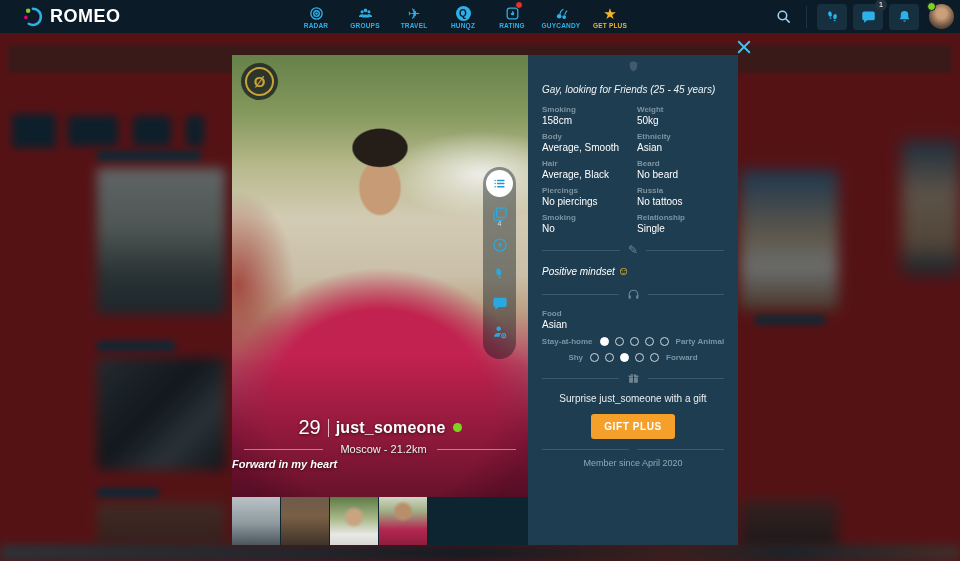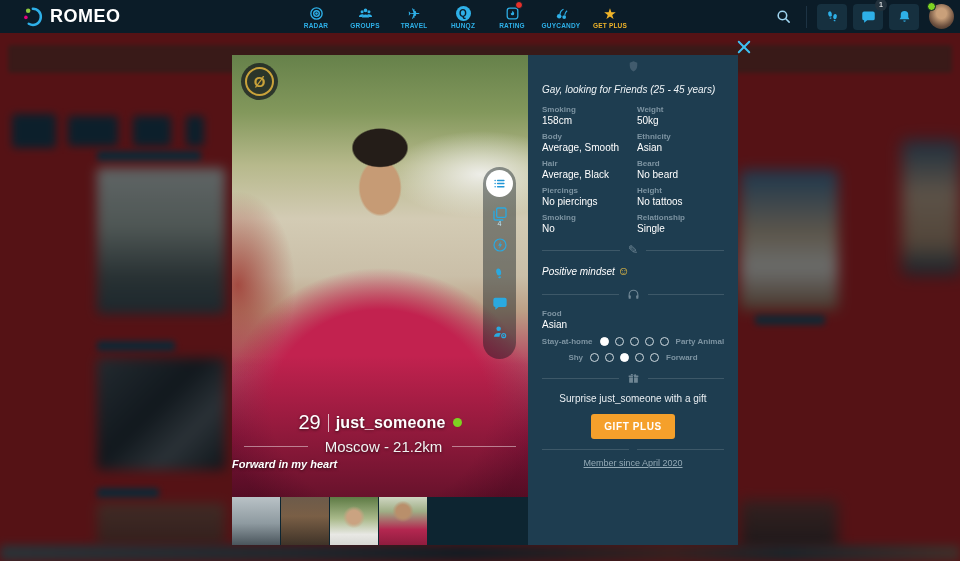--- a/index.html
+++ b/index.html
@@ -91,21 +91,21 @@
   .rail-count { font-size:7px; color:#bfe6f7; line-height:5px; margin-top:-1px; }
   .id-block { position:absolute; left:0; bottom:27px; width:100%; text-align:left; color:#fff;
               text-shadow:0 1px 3px rgba(0,0,0,.6); }
   .id-line1 { display:flex; align-items:center; justify-content:center; gap:7px; }
   .id-age { font-size:20px; font-weight:300; }
   .id-sep { width:1px; height:18px; background:rgba(255,255,255,.7); }
   .id-name { font-size:16px; font-weight:bold; letter-spacing:.2px; }
   .id-online { width:9px; height:9px; border-radius:50%; background:#7ed321; }
   .id-line2 { display:flex; align-items:center; gap:10px; margin:4px 12px 0; }
   .id-line2 .rule { flex:1; height:1px; background:rgba(255,255,255,.45); }
-  .id-loc { font-size:15px; color:#f2f2f2; white-space:nowrap;padding-left:7px; }
+  .id-loc { font-size:11px; color:#f2f2f2; white-space:nowrap;padding-left:7px; }
   .id-tag { font-size:11px; font-style:italic; font-weight:bold; margin-top:3px; }
   .thumb-strip { position:absolute; left:232px; top:497px; width:296px; height:48px; background:#0d2531; display:flex; gap:1px; }
   .thumb { width:48px; height:48px; cursor:pointer; }
   .thumb.t1 { background:linear-gradient(180deg,#b9c2c6 0%,#8e9aa0 55%,#4a555c 100%); }
   .thumb.t2 { background:linear-gradient(180deg,#6d5b4a 0%,#7a5f46 40%,#3f3328 100%); }
   .thumb.t3 { background:radial-gradient(circle at 50% 42%, #caa381 18%, rgba(0,0,0,0) 30%),
               linear-gradient(180deg,#5d7a44 0%,#a9b98a 45%,#e8e8e4 78%,#d8d8d4 100%); }
   .thumb.t4 { background:radial-gradient(circle at 50% 30%, #b98f6b 16%, rgba(0,0,0,0) 26%),
               linear-gradient(180deg,#cfd6c2 0%,#9fae86 30%,#b32750 68%,#8f1c3e 100%); }
 
@@ -129,21 +129,21 @@
   .scale-row { display:flex; align-items:center; justify-content:center; gap:7px; margin-top:7px; }
   .scale-label { font-size:8px; font-weight:bold; color:#7d94a2; white-space:nowrap; }
   .dots { display:flex; gap:6px; }
   .dot { width:9px; height:9px; border-radius:50%; border:1px solid #cfd9df; cursor:pointer; }
   .dot.filled { background:#fff; border-color:#fff; }
   .gift-text { text-align:center; font-size:10px; color:#e9eef2; margin-top:4px; }
   .gift-btn-wrap { text-align:center; margin-top:10px; }
   .gift-btn { display:inline-block; background:#f5a02b; color:#fff; font-weight:bold; font-size:10px;
               letter-spacing:.6px; padding:7px 13px; border-radius:3px; border:none; cursor:pointer;
               font-family:"Liberation Sans",sans-serif; }
-  .member { text-align:center; font-size:9px; color:#93a9b5; margin-top:2px;text-decoration:underline; }
+  .member { text-align:center; font-size:9px; color:#93a9b5; margin-top:2px; }
 
   .close-btn { position:absolute; left:731px; top:34px; width:26px; height:26px; color:#3fc0f2;
                display:flex; align-items:center; justify-content:center; cursor:pointer; z-index:50; }
   .close-btn svg { width:18px; height:18px; }
 </style>
 </head>
 <body>
 
 <div class="stage">
 
@@ -384,21 +384,21 @@
         </div>
         <div class="fcell">
           <div class="flabel">Beard</div>
           <div class="fvalue">No beard</div>
         </div>
         <div class="fcell">
           <div class="flabel">Piercings</div>
           <div class="fvalue">No piercings</div>
         </div>
         <div class="fcell">
-          <div class="flabel">Height</div>
+          <div class="flabel">Russia</div>
           <div class="fvalue">No tattoos</div>
         </div>
         <div class="fcell">
           <div class="flabel">Smoking</div>
           <div class="fvalue">No</div>
         </div>
         <div class="fcell">
           <div class="flabel">Relationship</div>
           <div class="fvalue">Single</div>
         </div>

